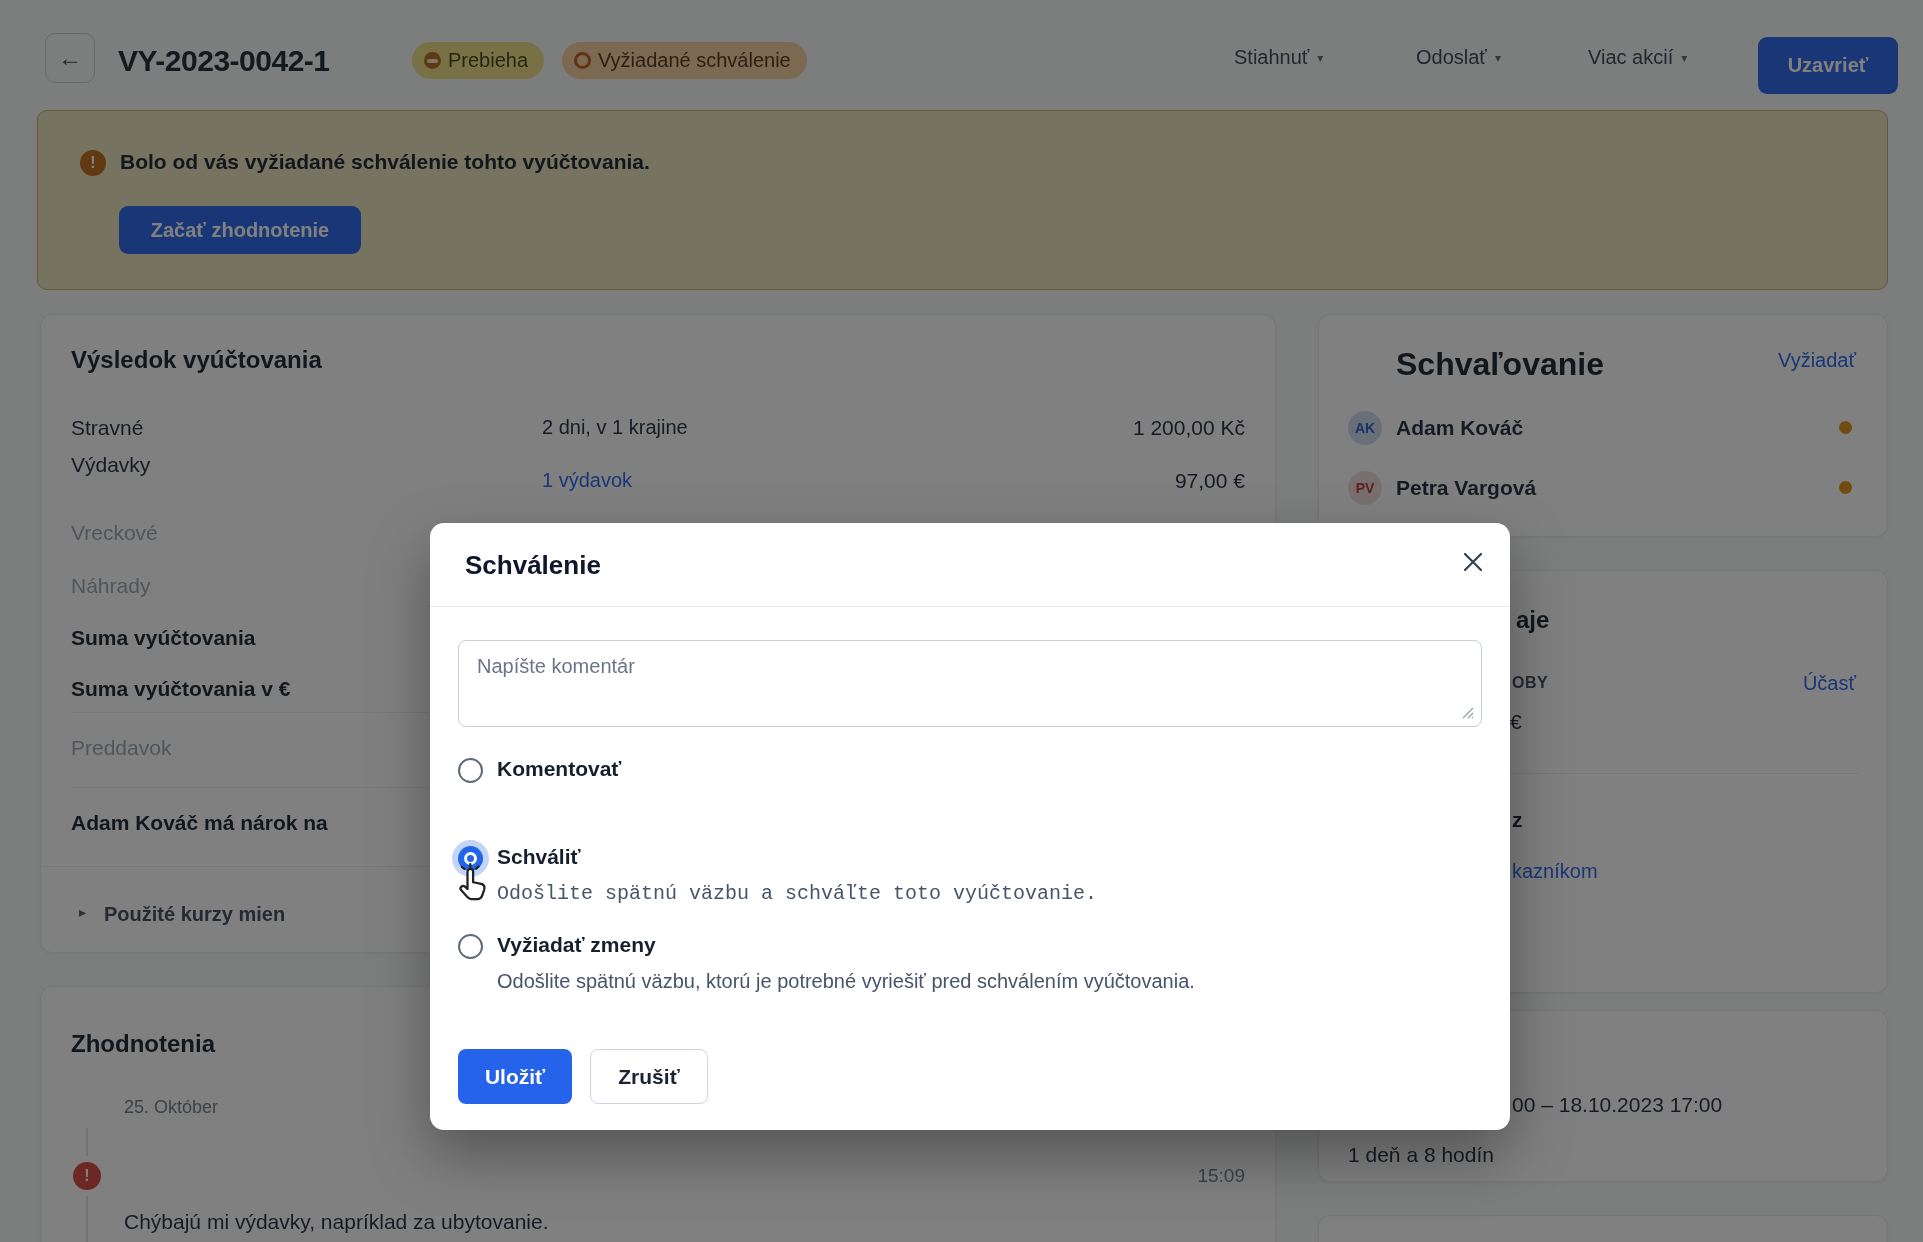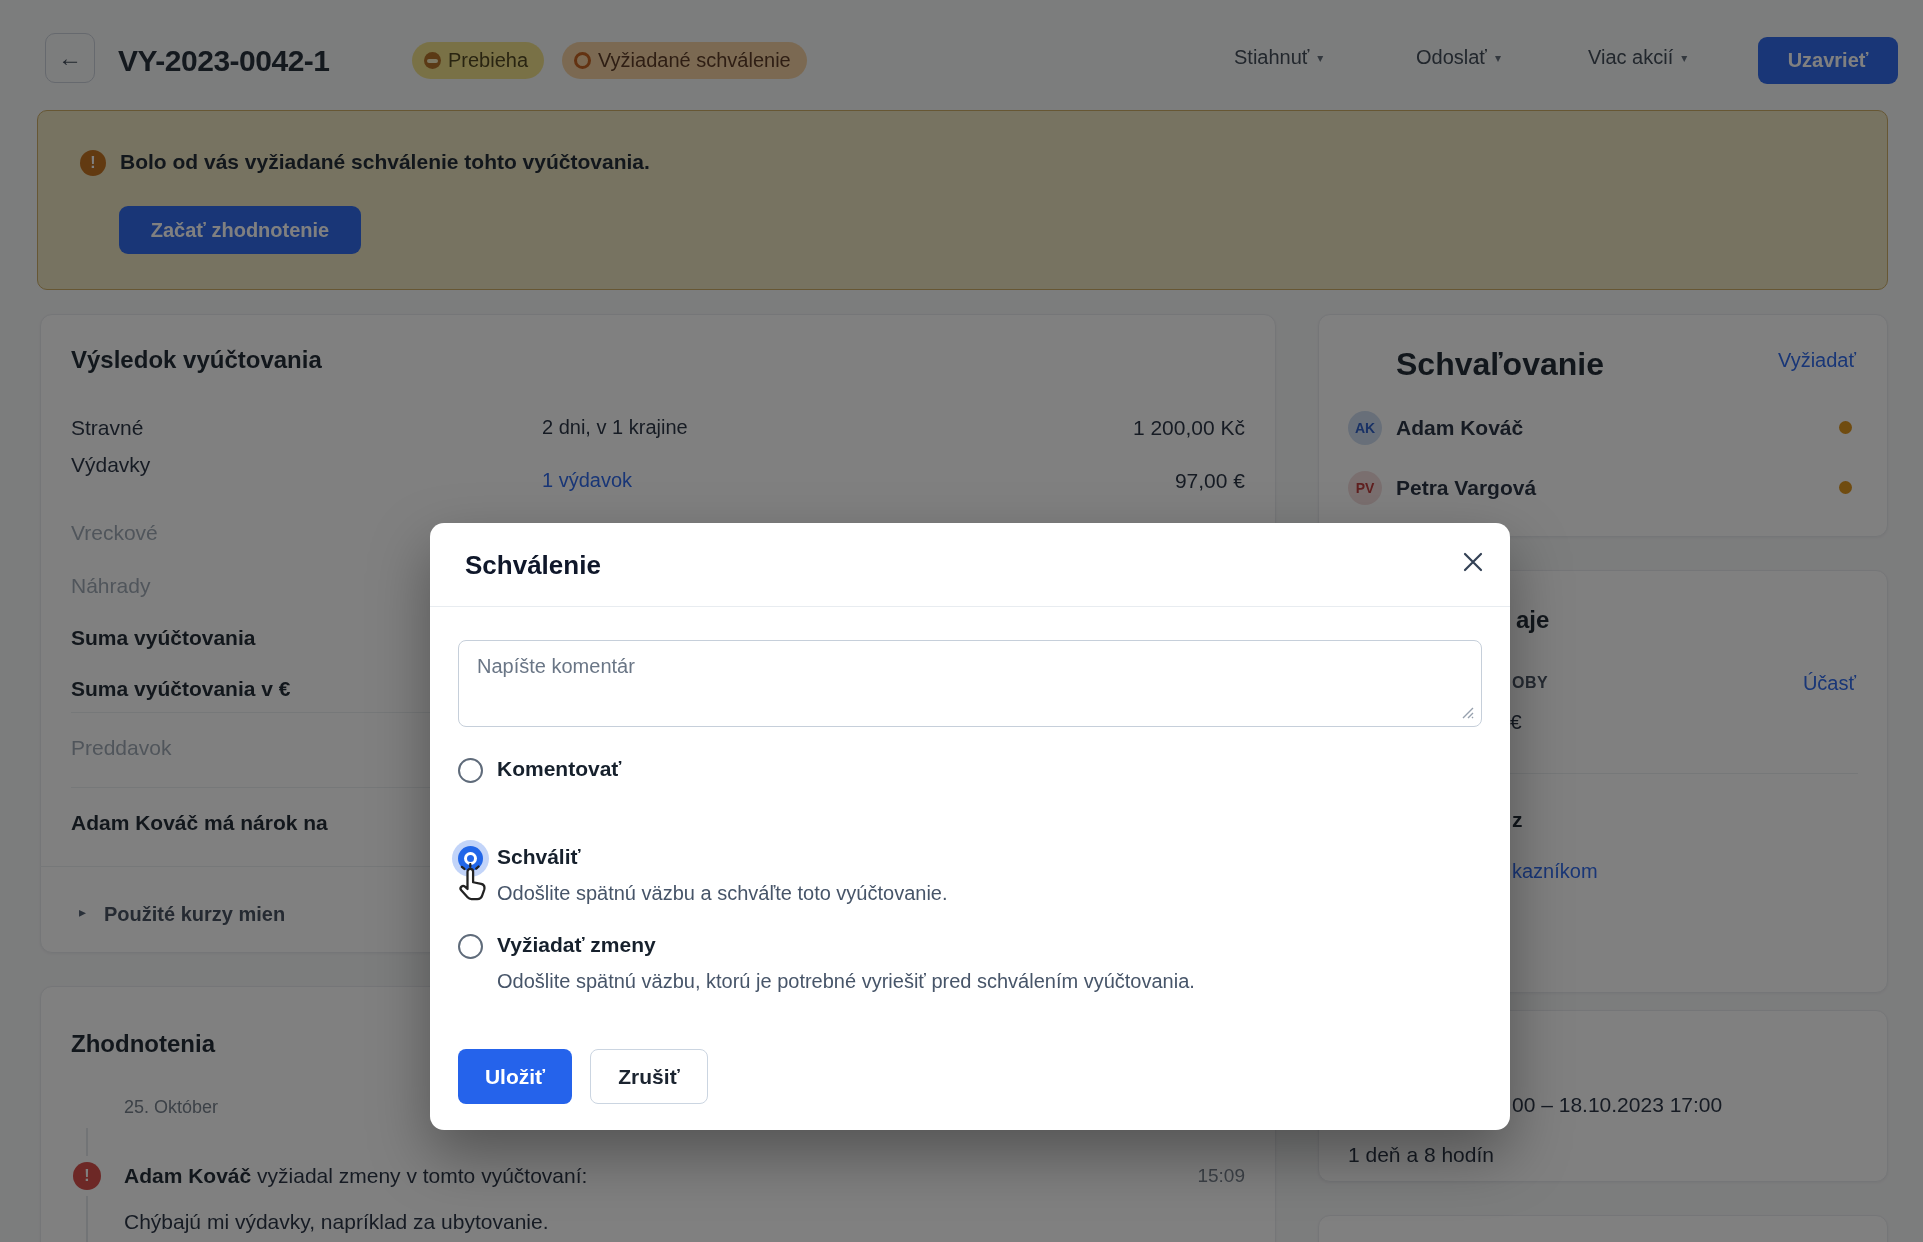--- a/index.html
+++ b/index.html
@@ -79,21 +79,21 @@
     <span class="caret">▾</span>
   </div>
   <div class="menu-item" style="left:1416px;">
     <span>Odoslať</span>
     <span class="caret">▾</span>
   </div>
   <div class="menu-item" style="left:1588px;">
     <span>Viac akcií</span>
     <span class="caret">▾</span>
   </div>
-  <button class="btn-primary abs" style="left:1758px;top:37px;width:140px;height:47px;font-size:20px;">Uzavrieť</button>
+  <button class="btn-primary abs" style="left:1758px;top:37px;width:140px;height:57px;font-size:20px;">Uzavrieť</button>
 
   <div class="banner"></div>
   <div class="alert-ic" style="left:80px;top:150px;">
       <span>!</span>
     </div>
   <div class="txt bold" style="left:120px;top:150px;font-size:21px;">Bolo od vás vyžiadané schválenie tohto vyúčtovania.</div>
   <button class="btn-primary abs" style="left:119px;top:206px;width:242px;height:48px;font-size:20px;">Začať zhodnotenie</button>
 
   <div class="card" style="left:40px;top:314px;width:1236px;height:639px;"></div>
   <div class="txt bold" style="left:71px;top:346px;font-size:24px;">Výsledok vyúčtovania</div>
@@ -145,21 +145,20 @@
   <div class="card" style="left:1318px;top:1215px;width:570px;height:60px;"></div>
 
   <div class="card" style="left:40px;top:986px;width:1236px;height:290px;"></div>
   <div class="txt bold" style="left:71px;top:1030px;font-size:24px;">Zhodnotenia</div>
   <div class="txt" style="left:124px;top:1097px;font-size:18px;color:#6f7a87;">25. Október</div>
   <div class="vline" style="left:86px;top:1128px;height:28px;"></div>
   <div class="vline" style="left:86px;top:1196px;height:46px;"></div>
   <div class="danger-ic" style="left:73px;top:1162px;">
       <span>!</span>
     </div>
-  <div class="txt" style="left:124px;top:1164px;font-size:21px;"><span class="bold">Adam Kováč</span><span> vyžiadal zmeny v tomto vyúčtovaní:</span></div>
   <div class="txt right" style="left:1045px;top:1165px;width:200px;font-size:19px;color:#6f7a87;">15:09</div>
   <div class="txt" style="left:124px;top:1210px;font-size:21px;">Chýbajú mi výdavky, napríklad za ubytovanie.</div>
 
   <div class="overlay"></div>
 
   <div class="modal">
     <div class="txt bold" style="left:35px;top:27px;font-size:26px;color:#0f172a;">Schválenie</div>
     <svg class="close-x" viewBox="0 0 26 26">
         <path d="M5 5 L21 21 M21 5 L5 21" stroke="#334155" stroke-width="2.2" stroke-linecap="round" fill="none"></path>
       </svg>
@@ -171,21 +170,21 @@
       </svg>
 
     <div class="radio radio-off" style="top:235px;"><span class="radio-inner"></span><span class="radio-dot"></span></div>
     <div class="opt-label" style="top:234px;">Komentovať</div>
 
     <div class="radio radio-on" style="top:323px;">
         <span class="radio-inner"></span>
         <span class="radio-dot"></span>
       </div>
     <div class="opt-label" style="top:322px;">Schváliť</div>
-    <div class="opt-desc" style="top:359px;">Odošlite spätnú väzbu a schváľte toto vyúčtovanie.</div>
+    <div class="opt-desc" style="top:359px;font-family:Liberation Mono, monospace;">Odošlite spätnú väzbu a schváľte toto vyúčtovanie.</div>
     <svg class="hand-cursor" width="42" height="42" viewBox="0 0 24 24">
       <path d="M10 12 V5 a1.6 1.6 0 0 1 3.2 0 v6 l4.6 .9 c1.1 .2 1.9 1.1 1.9 2.2 0 .4 -.06 .8 -.18 1.2 l-1.1 3.2 a3 3 0 0 1 -2.85 2.1 h-3.3 c-.85 0 -1.66 -.36 -2.23 -1 l-3.6 -4 c-.55 -.6 -.5 -1.55 .1 -2.1 .57 -.5 1.43 -.5 2 .02 l1.46 1.3 z" fill="#ffffff" stroke="#222" stroke-width="1.3" stroke-linejoin="round"></path>
       <path d="M8.2 3.4 6.8 2.2 M11.6 2.2 11.6 .6 M15 3.2 16.3 2" stroke="#222" stroke-width="1.3" stroke-linecap="round"></path>
     </svg>
 
     <div class="radio radio-off" style="top:411px;"><span class="radio-inner"></span><span class="radio-dot"></span></div>
     <div class="opt-label" style="top:410px;">Vyžiadať zmeny</div>
     <div class="opt-desc" style="top:447px;">Odošlite spätnú väzbu, ktorú je potrebné vyriešiť pred schválením vyúčtovania.</div>
 
     <button class="m-btn btn-save">Uložiť</button>

